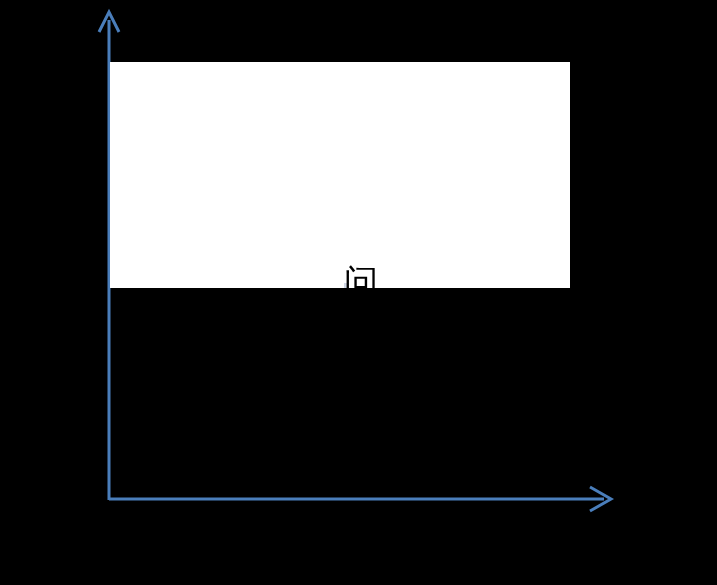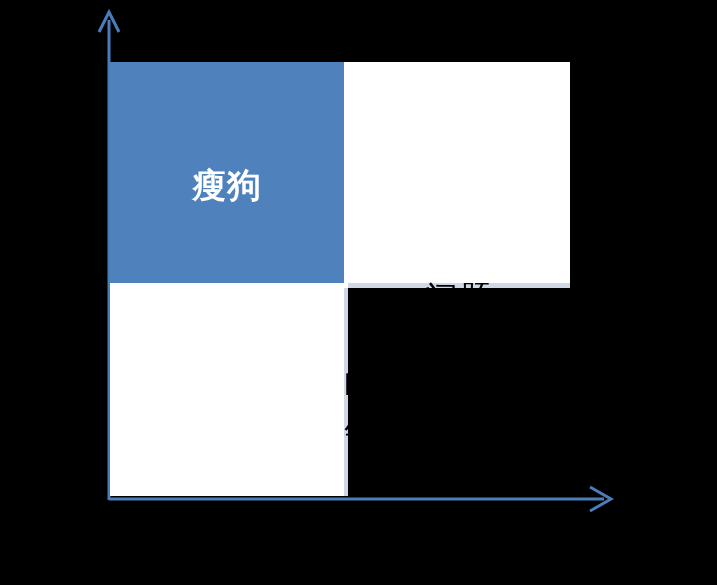--- a/index.html
+++ b/index.html
@@ -97,36 +97,30 @@
     </g>
 
     <g>
       <line x1="109" y1="499" x2="604" y2="499" stroke="#4A7EBB" stroke-width="3"></line>
       <polyline points="590,487 611,499 590,511" fill="none" stroke="#4A7EBB" stroke-width="3" stroke-linejoin="miter"></polyline>
     </g>
   </svg>
 
   <div class="matrix">
 
-    <div class="cell q-high">
-      <span class="cell-label">瘦狗</span>
-    </div>
 
     <div class="gap-v"></div>
 
 
     <div class="gap-h"></div>
     <div class="gap-x"></div>
     <div class="gap-h"></div>
 
     <div class="cell q-low">
       <span class="cell-label">问题</span>
     </div>
 
     <div class="gap-v"></div>
 
-    <div class="cell q-low">
-      <span class="cell-label">明星</span>
-    </div>
 
   </div>
 
 </div>
 
 </body></html>

